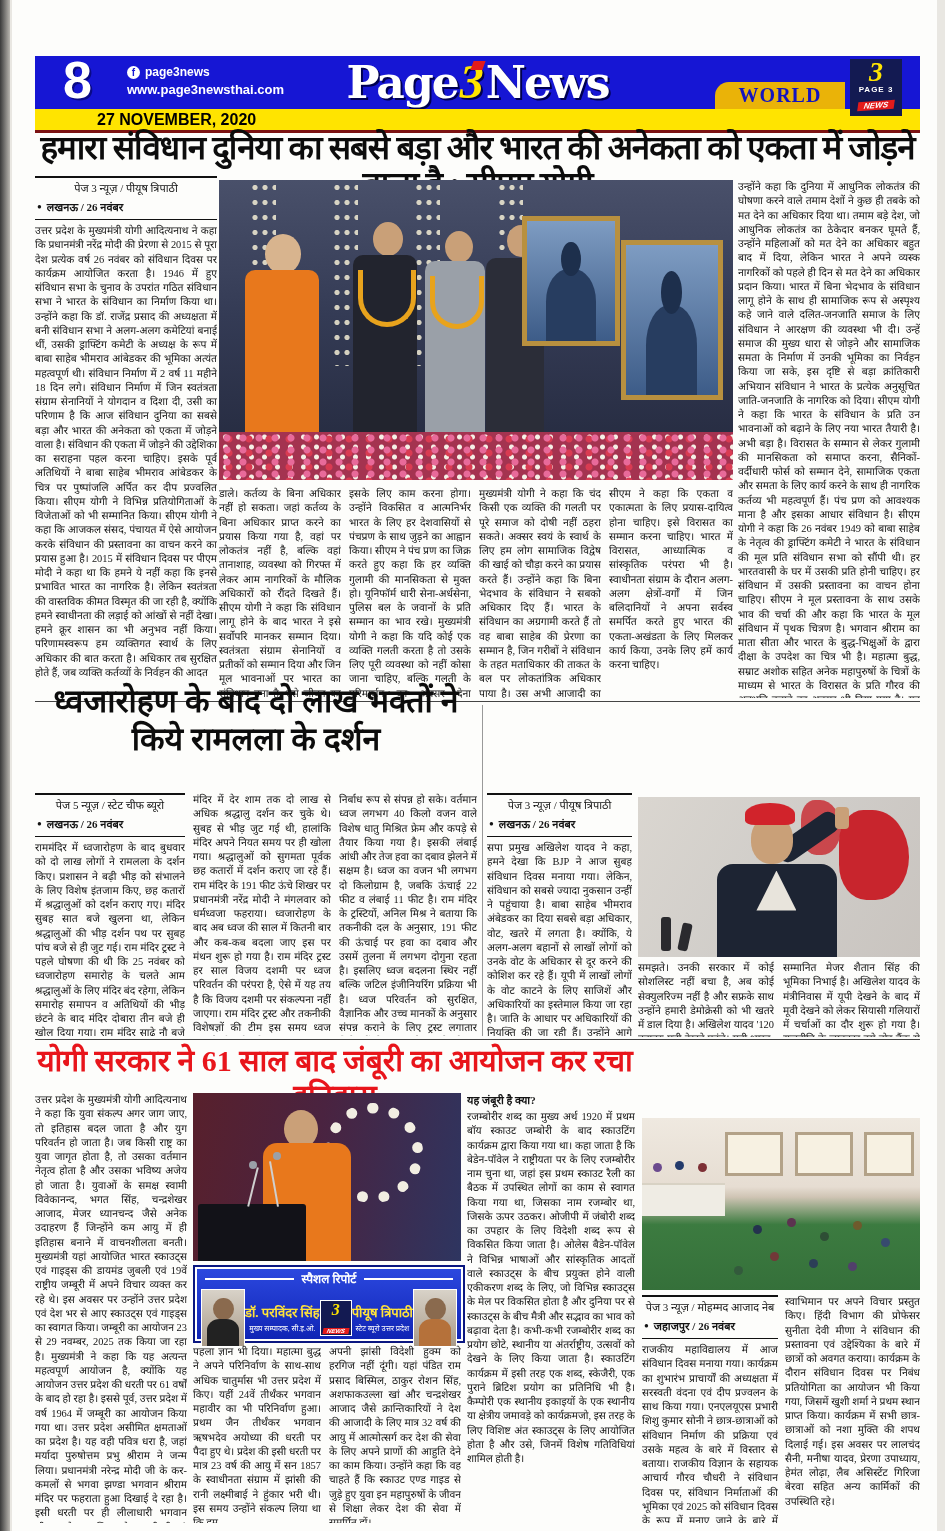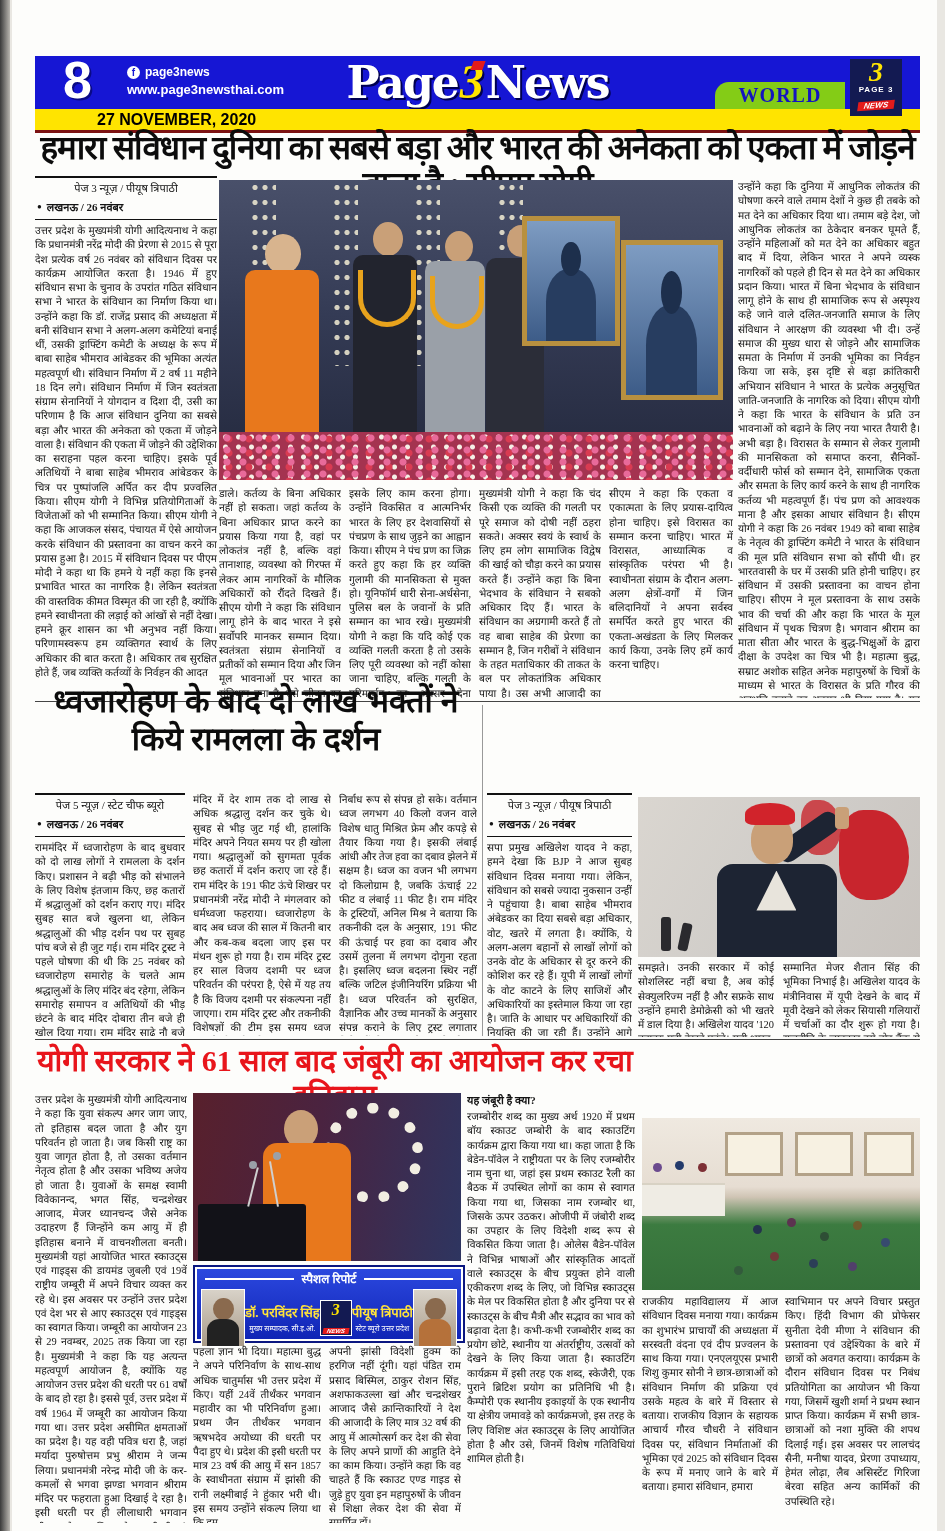--- a/index.html
+++ b/index.html
@@ -17,21 +17,21 @@
     font-size:10px;font-weight:bold;text-align:center;line-height:13px;margin-right:5px;}
   .social .row1{font-size:12px;font-weight:bold;}
   .social .row2{font-size:13px;font-weight:bold;margin-top:3px;}
   .logo{position:absolute;left:50%;transform:translateX(-50%);top:-2px;white-space:nowrap;color:#fff;}
   .lg-p{font-size:44px;font-weight:bold;font-family:"DejaVu Serif",serif;letter-spacing:-2px;
     text-shadow:2px 2px 0 #000050;}
   .lg-3{font-size:48px;font-weight:bold;color:#ffe400;font-style:italic;position:relative;
     text-shadow:2px 2px 0 #000050;padding:0 2px;}
   .lg-notch{position:absolute;right:2px;top:6px;width:12px;height:9px;background:#e31b1b;
     transform:skewX(-20deg);}
-  .world-tab{position:absolute;right:75px;bottom:0;width:130px;height:27px;background:#84cc16;
+  .world-tab{position:absolute;right:75px;bottom:0;width:130px;height:27px;background:#eab308;
     border-top-left-radius:14px;text-align:center;}
   .world-tab span{color:#1414c0;font-size:20px;font-weight:bold;font-family:"Liberation Serif",serif;
     line-height:27px;letter-spacing:1px;}
   .logo-box{position:absolute;right:18px;top:3px;width:52px;height:57px;background:#131a52;
     text-align:center;z-index:2;}
   .lb-3{display:block;color:#ffe400;font-size:28px;font-weight:bold;font-style:italic;line-height:26px;}
   .lb-p3{display:block;color:#fff;font-size:8px;font-weight:bold;font-family:"Liberation Sans",sans-serif;letter-spacing:1px;}
   .lb-news{display:inline-block;background:#e31b1b;color:#fff;font-size:8px;font-weight:bold;
     font-style:italic;transform:skewX(-12deg) rotate(-4deg);padding:0 6px;margin-top:2px;
     font-family:"Liberation Sans",sans-serif;}
@@ -295,18 +295,22 @@
     <div class="dotp" style="left:64%;top:66%;background:#2e4e35;"></div>
     <div class="dotp" style="left:76%;top:60%;background:#6e5a2c;"></div>
     <div class="dotp" style="left:86%;top:70%;background:#374a6e;"></div>
     <div class="dotp" style="left:46%;top:78%;background:#713838;"></div>
     <div class="dotp" style="left:60%;top:82%;background:#2c3e57;"></div>
     <div class="dotp" style="left:74%;top:84%;background:#51406b;"></div>
     <div class="dotp" style="left:33%;top:86%;background:#335a3c;"></div>
   </div>
 
   <div class="col" style="left:630px;top:1295px;width:136px;height:228px;">
+    <div class="byline">
+      <div class="by1">पेज 3 न्यूज़ /  मोहम्मद आजाद नेब</div>
+      <div class="by2"><span class="bullet">●</span><span>जहाजपुर  /  26 नवंबर</span></div>
+    </div>
     <span>राजकीय महाविद्यालय में आज संविधान दिवस मनाया गया। कार्यक्रम का शुभारंभ प्राचार्यों की अध्यक्षता में सरस्वती वंदना एवं दीप प्रज्वलन के साथ किया गया। एनएलयूएस प्रभारी शिशु कुमार सोनी ने छात्र-छात्राओं को संविधान निर्माण की प्रक्रिया एवं उसके महत्व के बारे में विस्तार से बताया। राजकीय विज्ञान के सहायक आचार्य गौरव चौधरी ने संविधान दिवस पर, संविधान निर्माताओं की भूमिका एवं 2025 को संविधान दिवस के रूप में मनाए जाने के बारे में बताया। हमारा संविधान, हमारा</span>
   </div>
   <div class="col" style="left:773px;top:1295px;width:135px;height:228px;">स्वाभिमान पर अपने विचार प्रस्तुत किए। हिंदी विभाग की प्रोफेसर सुनीता देवी मीणा ने संविधान की प्रस्तावना एवं उद्देश्यिका के बारे में छात्रों को अवगत कराया। कार्यक्रम के दौरान संविधान दिवस पर निबंध प्रतियोगिता का आयोजन भी किया गया, जिसमें खुशी शर्मा ने प्रथम स्थान प्राप्त किया। कार्यक्रम में सभी छात्र-छात्राओं को नशा मुक्ति की शपथ दिलाई गई। इस अवसर पर लालचंद सैनी, मनीषा यादव, प्रेरणा उपाध्याय, हेमंत लोढ़ा, लैब असिस्टेंट गिरिजा बेरवा सहित अन्य कार्मिकों की उपस्थिति रहे।</div>
 
  </div>
 </div>
 
 </body></html>

